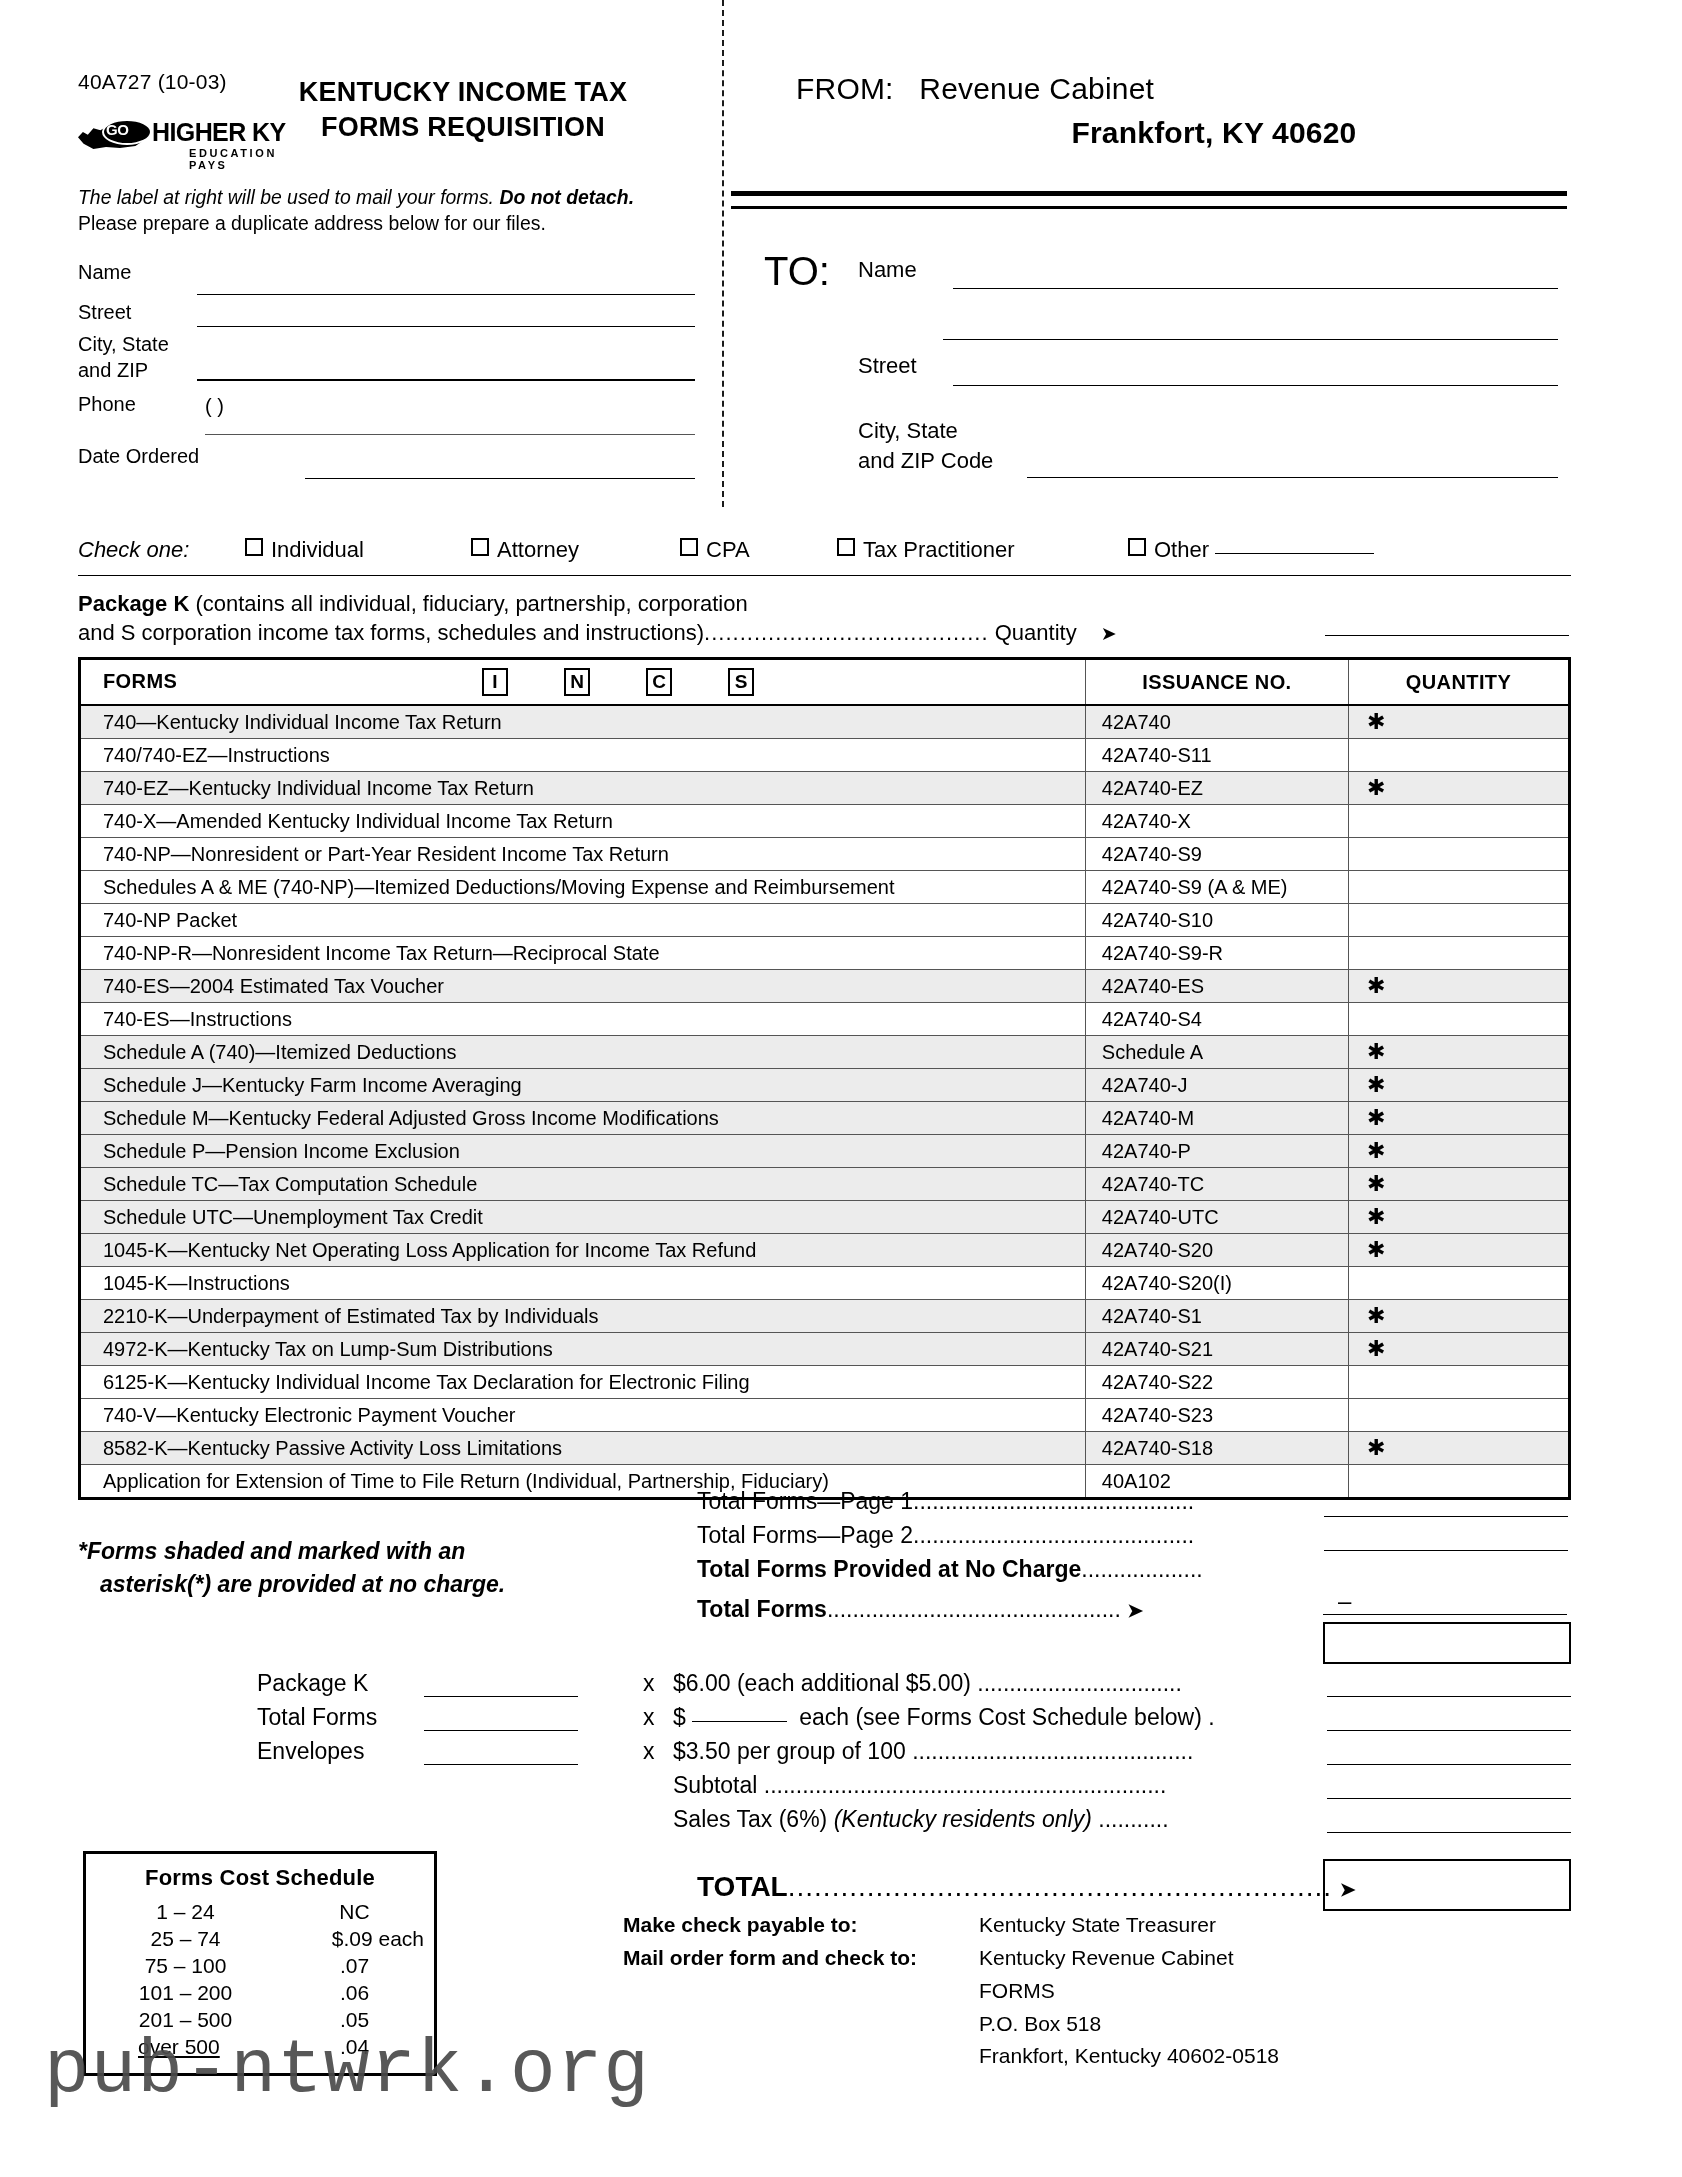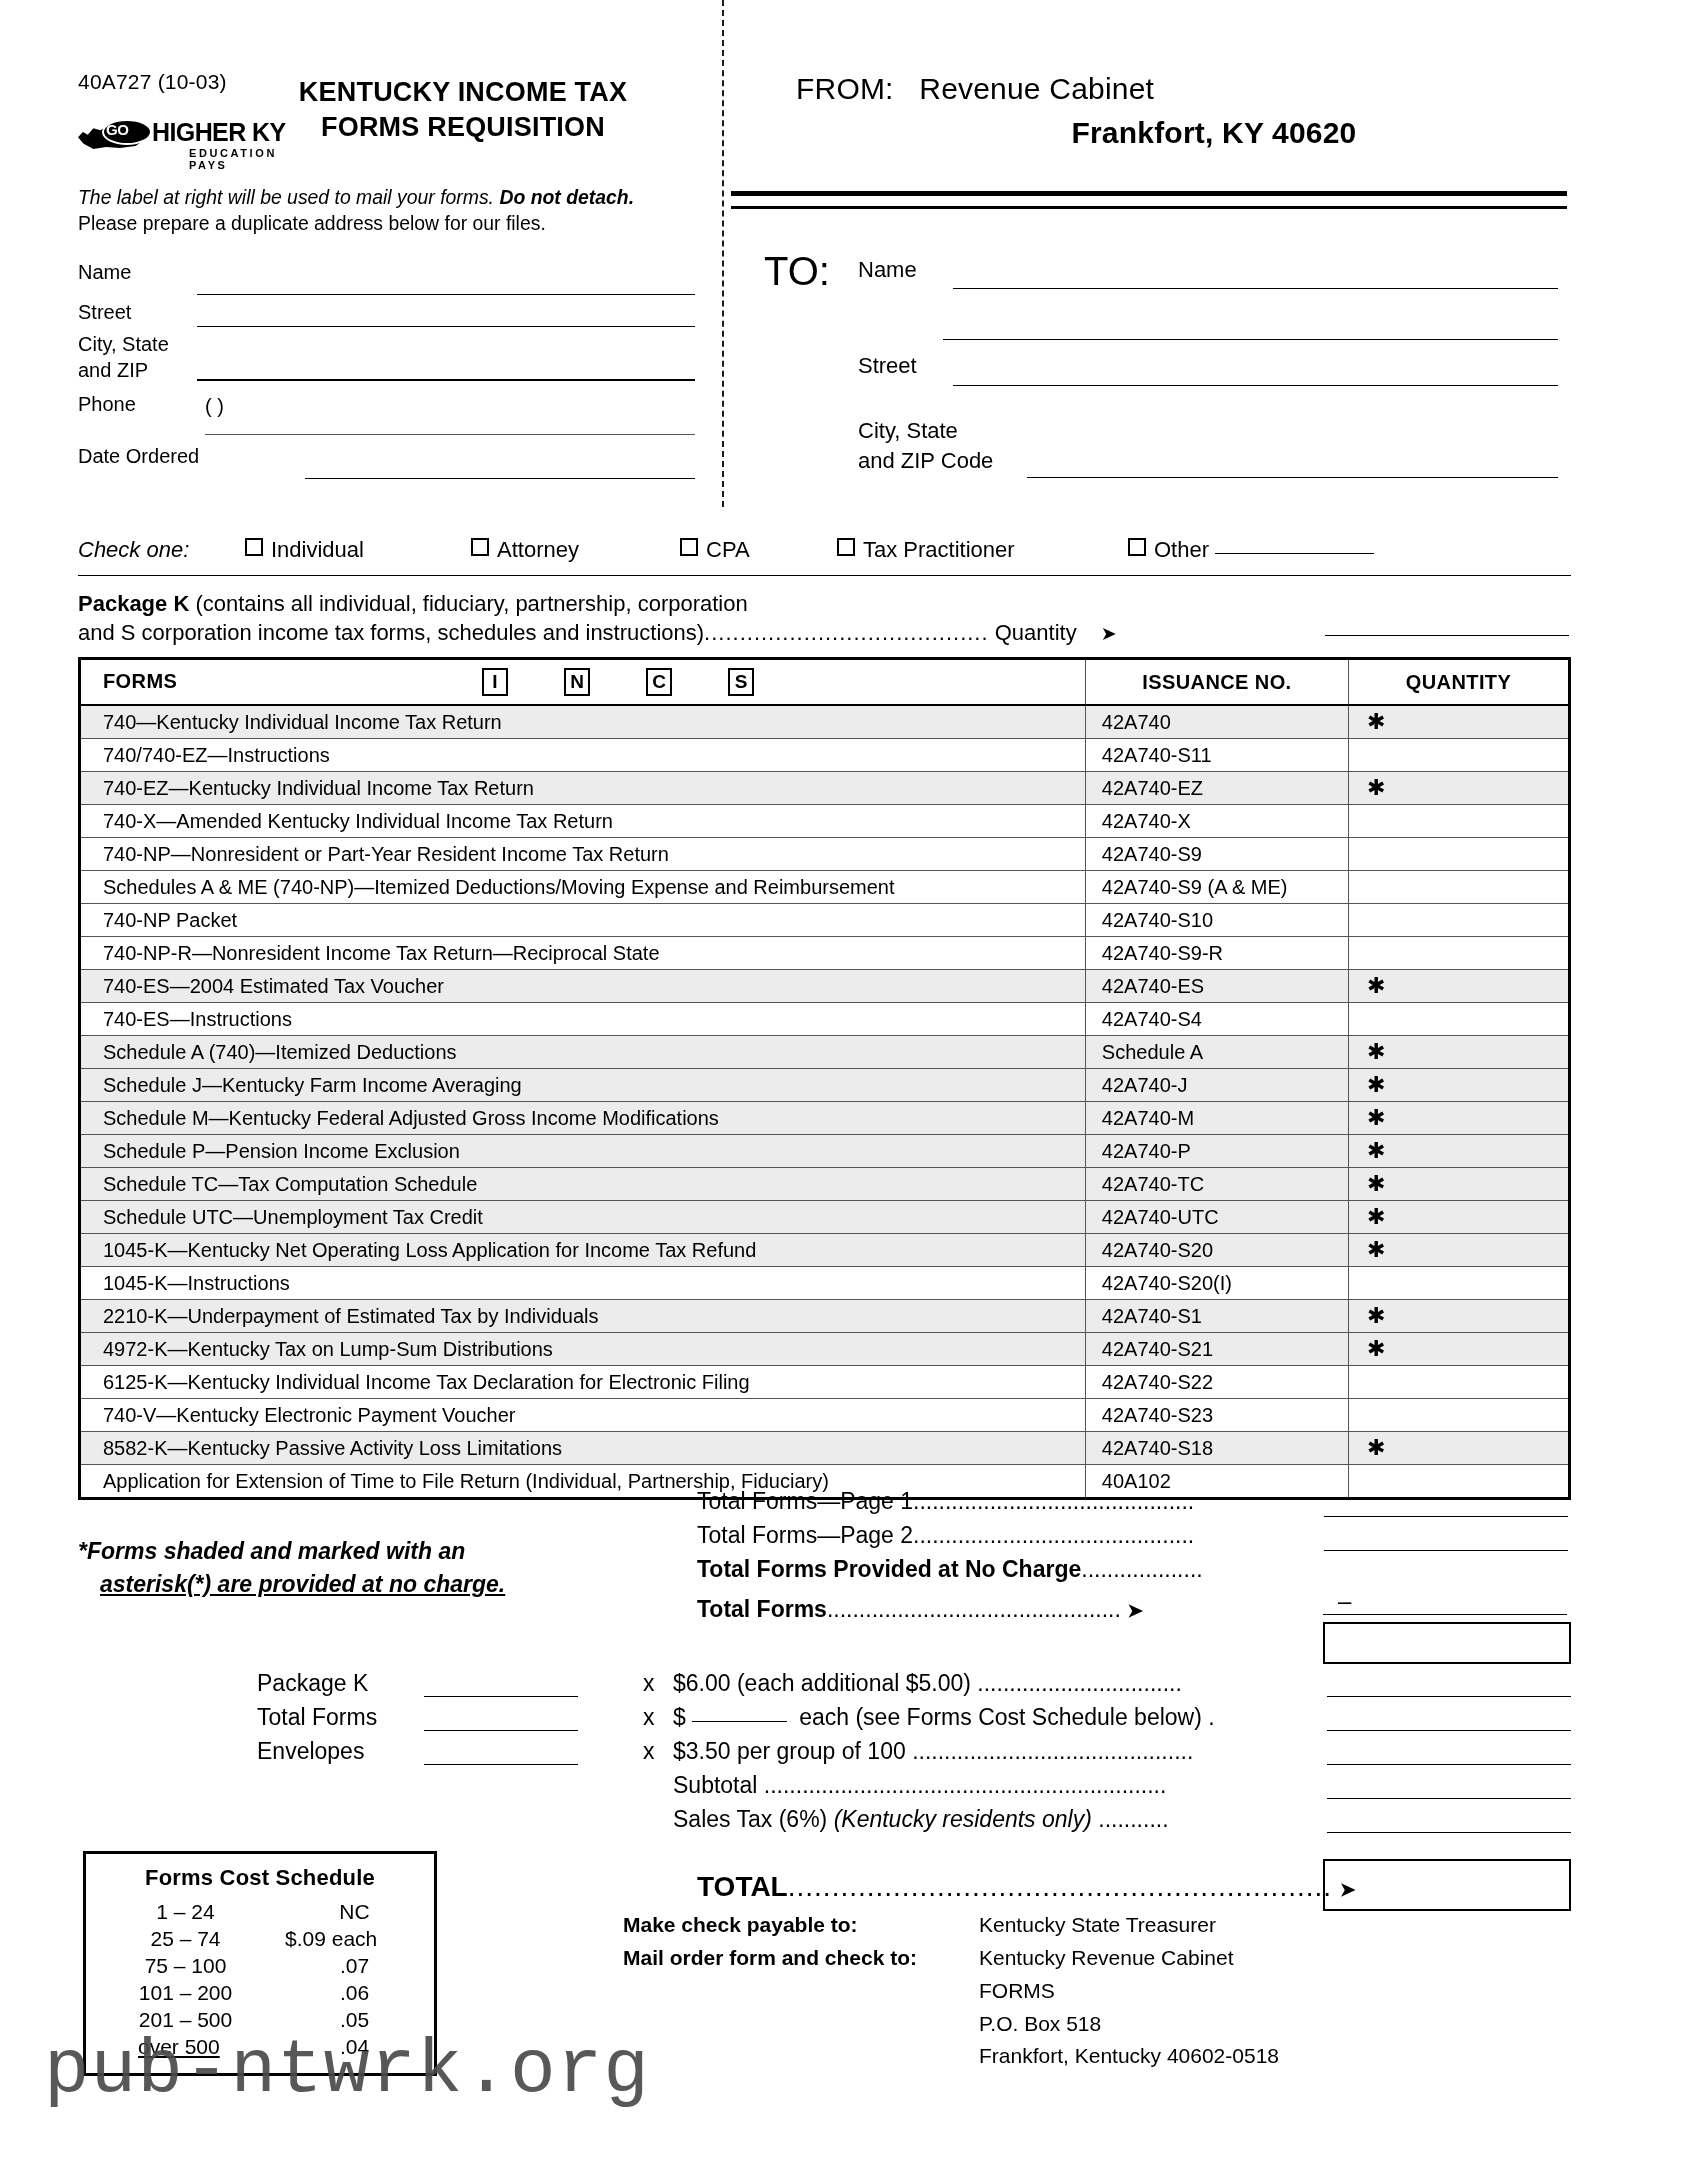--- a/index.html
+++ b/index.html
@@ -303,21 +303,21 @@
     text-align: center; font-weight: bold; font-size: 22px;
     margin-top: 11px; letter-spacing: 0.2px;
   }
   .costbox .crow { position: relative; height: 27px; }
   .costbox .crange {
     position: absolute; left: 0; width: 199px;
     text-align: center;
   }
   .costbox .cprice {
     position: absolute; left: 199px; width: 139px;
-    text-align: left;
+    text-align: right;
   }
   .costbox .cprice.ctr { text-align: center; padding-right: 42px; }
 
   
   .payblk {
     position: absolute; left: 623px; top: 1908px;
     font-size: 21px; line-height: 1.58;
   }
   .payblk .pl { position: absolute; left: 0; font-weight: bold; white-space: nowrap; }
   .payblk .pv { position: absolute; left: 356px; white-space: nowrap; }
@@ -575,21 +575,21 @@
         <tr>
           <td class="c-desc">Application for Extension of Time to File Return (Individual, Partnership, Fiduciary)</td>
           <td class="c-iss">40A102</td>
           <td class="c-qty"></td>
         </tr>
       </tbody>
   </table>
 
   <div class="asternote">
     <div>*Forms shaded and marked with an</div>
-    <div style="padding-left:22px;text-decoration:underline;">asterisk(*) are provided at no charge.</div>
+    <div style="padding-left:22px;">asterisk(*) are provided at no charge.</div>
   </div>
 
   <div class="totalsblk">
     <div class="trow">
       <span class="tl"><span>Total Forms—Page 1</span><span>............................................</span></span>
       <span class="box"></span>
     </div>
     <div class="trow">
       <span class="tl"><span>Total Forms—Page 2</span><span>............................................</span></span>
       <span class="box"></span>

